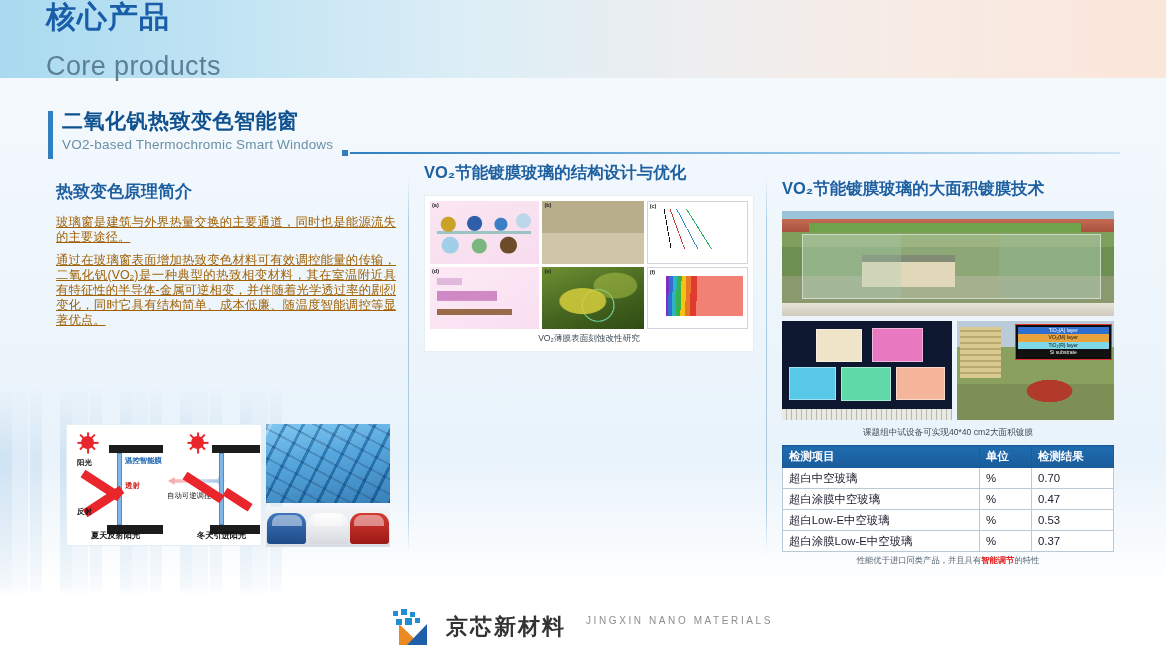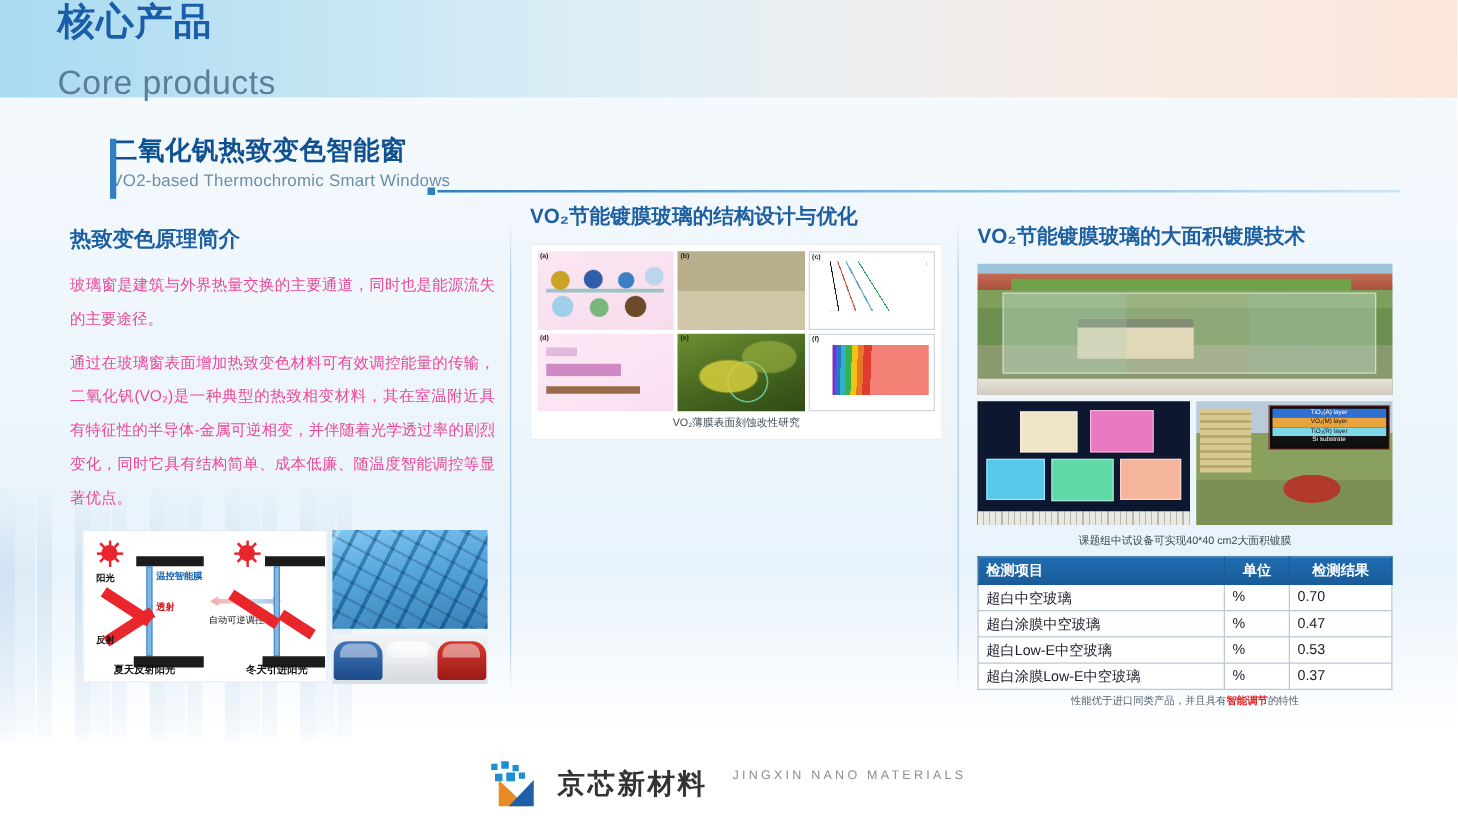--- a/index.html
+++ b/index.html
@@ -50,21 +50,21 @@
   .header {
     position: absolute; left:0; top:0; width:100%; height:78px;
     background: linear-gradient(90deg,#a9daf0 0%, #bfe3f3 18%, #dceef6 40%, #eceef0 58%, #f7ece6 76%, #fbe6da 100%);
     display:flex; align-items:center; z-index:3;
   }
   .header-inner{ margin-left:46px; display:flex; align-items:baseline; gap:13px;flex-direction:column; }
   .h-cn{ font-size:30px; font-weight:bold; color:#1a5da8; letter-spacing:1px; }
   .h-en{ font-size:27px; color:#5b7f96; font-weight:300; letter-spacing:.4px; }
 
   
-  .sec-title{ position:absolute; left:48px; top:108px; padding-left:1px; z-index:4;margin-left:40px; }
+  .sec-title{ position:absolute; left:48px; top:108px; padding-left:14px; z-index:4; }
   .sec-title .bar{
     position:absolute; left:0; top:3px; width:5px; height:48px; background:#2f7fc1;
   }
   .sec-cn{ font-size:21px; font-weight:bold; color:#10518f; letter-spacing:.5px; line-height:26px;}
   .sec-en{ font-size:13.5px; color:#6b8fa6; margin-top:3px; letter-spacing:.2px;}
   .sec-rule{
     position:absolute; left:350px; top:152px; height:2px; width:770px;
     background:linear-gradient(90deg,#2f7fc1,#8fc3e6 60%,#cfe4f3); z-index:4;
   }
   .sec-rule::before{
@@ -75,21 +75,21 @@
   .col-title{ font-size:16.5px; font-weight:bold; color:#1e5fa0; }
   .col-div{
     position:absolute; top:176px; width:1px; height:378px;
     background:linear-gradient(180deg, rgba(150,190,220,0), rgba(150,190,220,.75) 12%, rgba(150,190,220,.75) 88%, rgba(150,190,220,0));
   }
   #divA{ left:408px; } #divB{ left:766px; }
 
   
   .c1{ position:absolute; left:56px; top:180px; width:340px; z-index:4; }
   .c1 .col-title{ font-size:17px; }
-  .c1 p{ font-size:12.4px; line-height:27px; color:#ec4899; margin-top:12px; text-align:justify; }
+  .c1 p{ font-size:12.4px; line-height:15px; color:#a16207; margin-top:12px; text-align:justify;text-decoration:underline; }
   .c1 p.p2{ margin-top:8px; }
 
   .fig-row{ position:absolute; left:66px; top:424px; display:flex; gap:4px; z-index:4; }
   .diagram{
     position:relative; width:196px; height:122px; background:#ffffff;
     border:1px solid #e4eef5;
   }
   .photos{ display:flex; flex-direction:column; gap:4px; }
   .photo-glass{
     width:124px;height:79px;
@@ -231,21 +231,21 @@
   .lyr2{ background:#e8a33d; }
   .lyr3{ background:#7ed8e8; }
   .lyr4{ background:#111; color:#fff !important; }
   .ph-cap{ text-align:center; font-size:8.6px; color:#3c4a55; padding:7px 0 0; }
 
   table.res{ margin-top:6px; width:100%; border-collapse:collapse; font-size:11.4px;border-radius:27px; }
   table.res th{
     background:linear-gradient(180deg,#1e6cb0,#1a5c9a); color:#fff; font-weight:bold;
     padding:3px 6px; text-align:left; border:1px solid #1a5c9a;
   }
-  table.res th.u, table.res th.r{ text-align:center; }
+  table.res th.u, table.res th.r{ text-align:left; }
   table.res td{ border:1px solid #b9c9d6; padding:2.5px 6px; color:#223; background:#fff; }
   table.res td.u{ width:52px; }
   table.res td.r{ width:82px; }
   .tbl-note{ text-align:center; font-size:8.3px; color:#56646f; padding-top:3px; }
   .tbl-note b{ color:#e02020; }
 
   
   .footer{ position:absolute; left:0; bottom:0; width:100%; height:62px; background:#fff; z-index:5;
     display:flex; align-items:center; justify-content:center; gap:9px; }
   .logo-mark{ position:relative; width:44px; height:36px; }

